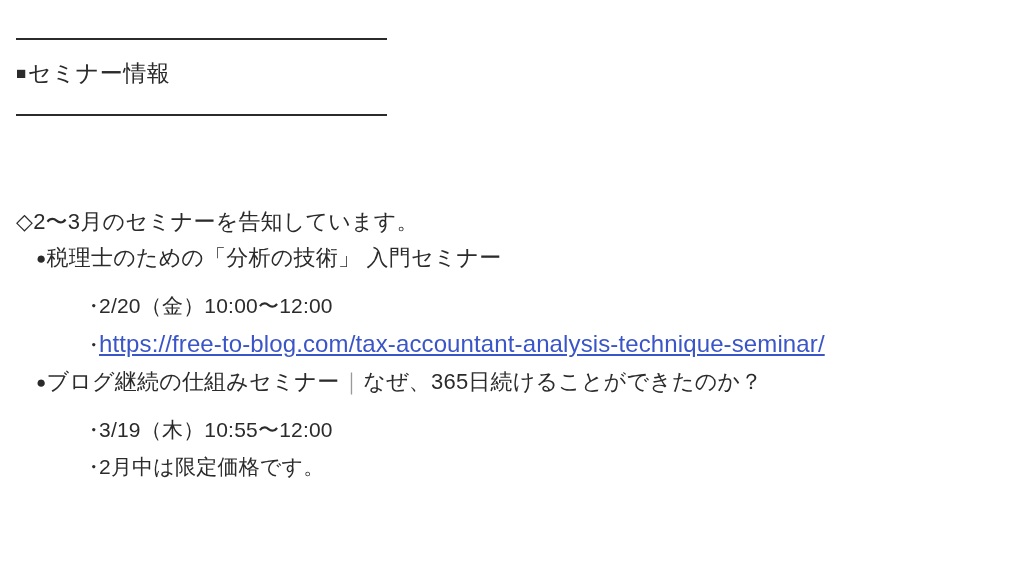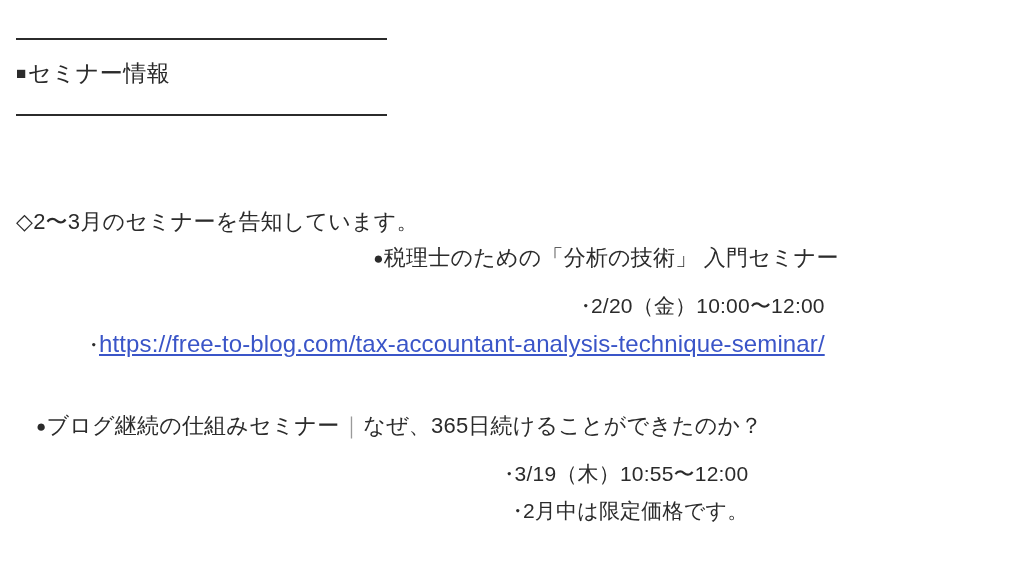--- a/index.html
+++ b/index.html
@@ -16,21 +16,20 @@
     overflow: hidden;
     -webkit-font-smoothing: antialiased;
   }
 
   .page {
     position: relative;
     width: 1024px;
     height: 560px;
     box-sizing: border-box;
     padding: 0 16px;
-    text-align: right;
   }
 
   
   .rule {
     width: 371px;
     height: 0;
     border: 0;
     border-top: 2px solid #2b2b2b;
     margin: 0;
   }
@@ -63,21 +62,21 @@
     letter-spacing: 0.01em;
     white-space: nowrap;
   }
 
   
   .group {
     position: absolute;
     left: 36px;
   }
   .group-1 { top: 244px; }
-  .group-2 { top: 412px; }
+  .group-2 { top: 368px; }
 
   .group-title {
     font-size: 22px;
     line-height: 28px;
     letter-spacing: 0.01em;
     white-space: nowrap;
     color: #2b2b2b;
   }
   .group-title .dot {
     font-size: 17px;

